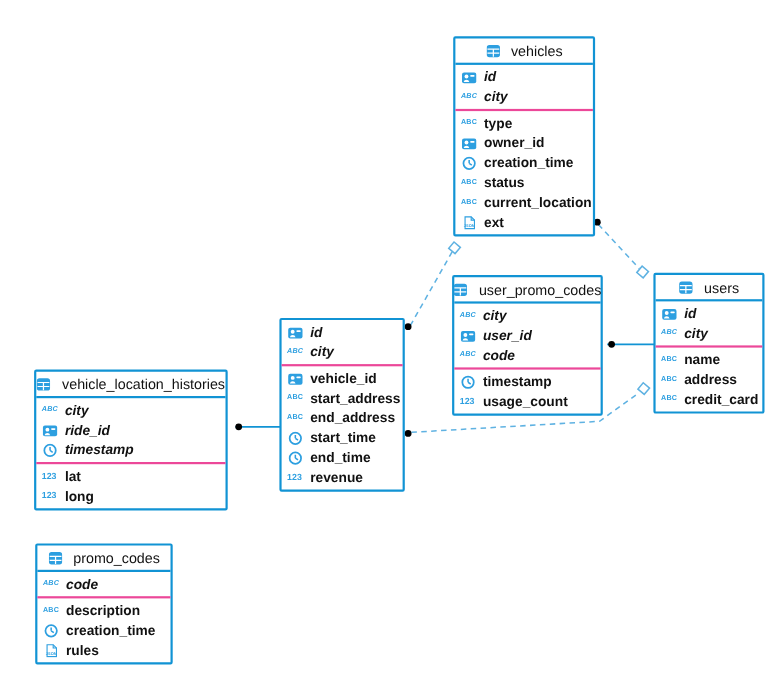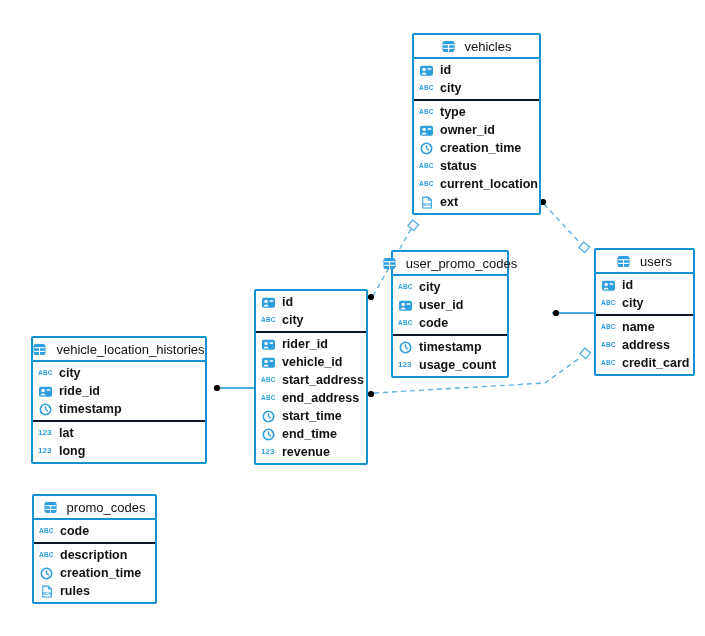--- a/index.html
+++ b/index.html
@@ -10,21 +10,21 @@
   svg.overlay{position:absolute;left:0;top:0;width:705px;height:636px;pointer-events:none;}
   .table{
     position:absolute;box-sizing:border-box;background:#fff;
     border:2px solid #1193d4;border-radius:2px;
   }
   .thead{
     height:22px;display:flex;align-items:center;justify-content:center;gap:6px;
     border-bottom:2px solid #1193d4;font-size:13px;padding:0 6px;white-space:nowrap;
   }
   .section{padding:2px 0;}
-  .section.pk{border-bottom:2px solid #0f172a;}
+  .section.pk{border-bottom:2px solid #ec4899;font-style:italic;}
   .section.pk .fname{font-weight:700;}
   .row{height:18px;display:flex;align-items:center;gap:4px;padding:0 6px 0 5px;font-size:12.5px;white-space:nowrap;}
   .fname{line-height:18px;font-weight:bold;}
   .ic{width:17px;min-width:17px;height:14px;display:flex;align-items:center;justify-content:flex-start;}
   .ic svg{width:15px;height:13px;display:block;}
   .ic.txt{font-weight:800;color:#2d9fe0;font-size:6.5px;letter-spacing:.2px;line-height:14px;}
   .ic.txt.num{font-size:8px;font-weight:700;letter-spacing:0;}
   .hicon svg{width:13px;height:13px;display:block;}
 </style>
 </head>
@@ -136,21 +136,21 @@
         <span class="ic">
             <svg viewBox="0 0 14 14">
               <use href="#i-json"></use>
             </svg>
           </span>
         <span class="fname">ext</span>
       </div>
     </div>
   </div>
 
-  <div class="table" style="left:391px;top:250px;width:118px;">
+  <div class="table" style="left:411px;top:250px;width:137px;">
     <div class="thead">
       <span class="ic hicon">
           <svg viewBox="0 0 14 14">
             <use href="#i-table"></use>
           </svg>
         </span>
       <span>user_promo_codes</span>
     </div>
     <div class="section pk">
       <div class="row">
@@ -240,28 +240,20 @@
         <span class="fname">city</span>
       </div>
     </div>
     <div class="section">
       <div class="row">
         <span class="ic">
             <svg viewBox="0 0 15 14">
               <use href="#i-id"></use>
             </svg>
           </span>
-        <span class="fname">rider_id</span>
-      </div>
-      <div class="row">
-        <span class="ic">
-            <svg viewBox="0 0 15 14">
-              <use href="#i-id"></use>
-            </svg>
-          </span>
         <span class="fname">vehicle_id</span>
       </div>
       <div class="row">
         <span class="ic txt">ABC</span>
         <span class="fname">start_address</span>
       </div>
       <div class="row">
         <span class="ic txt">ABC</span>
         <span class="fname">end_address</span>
       </div>

